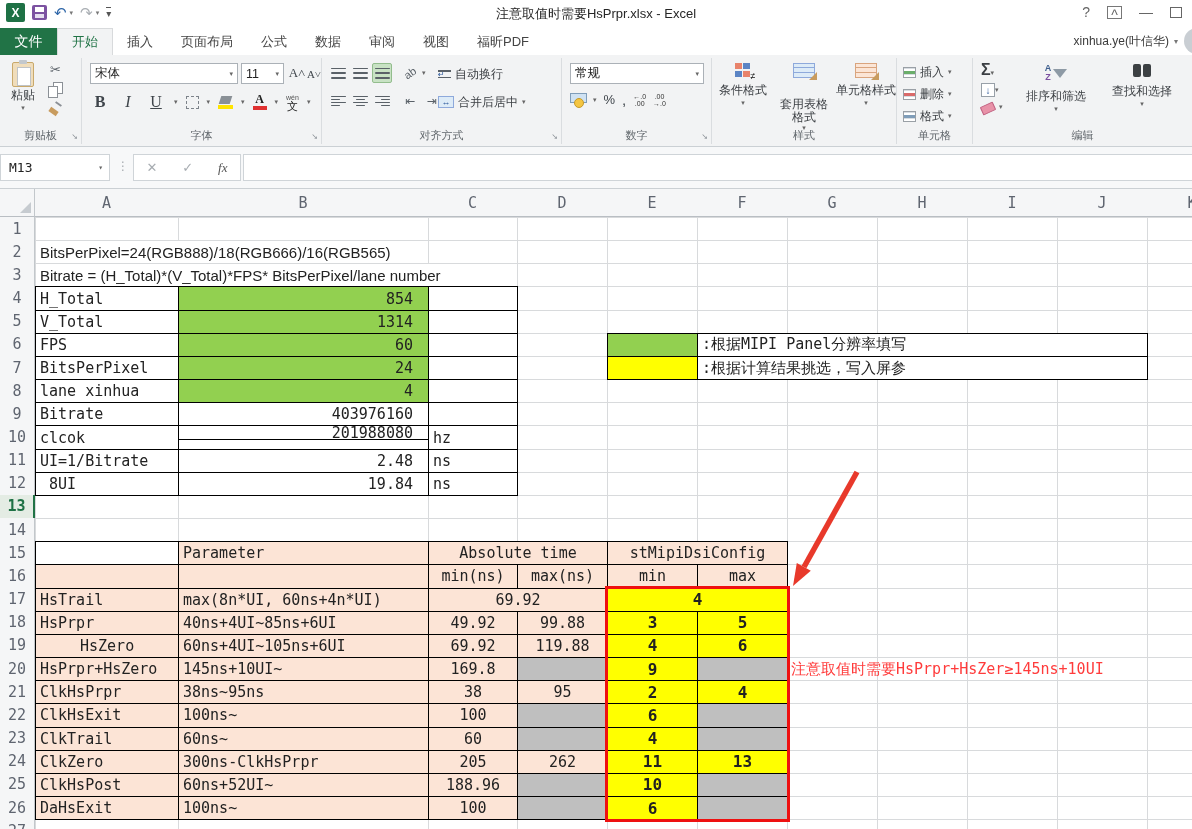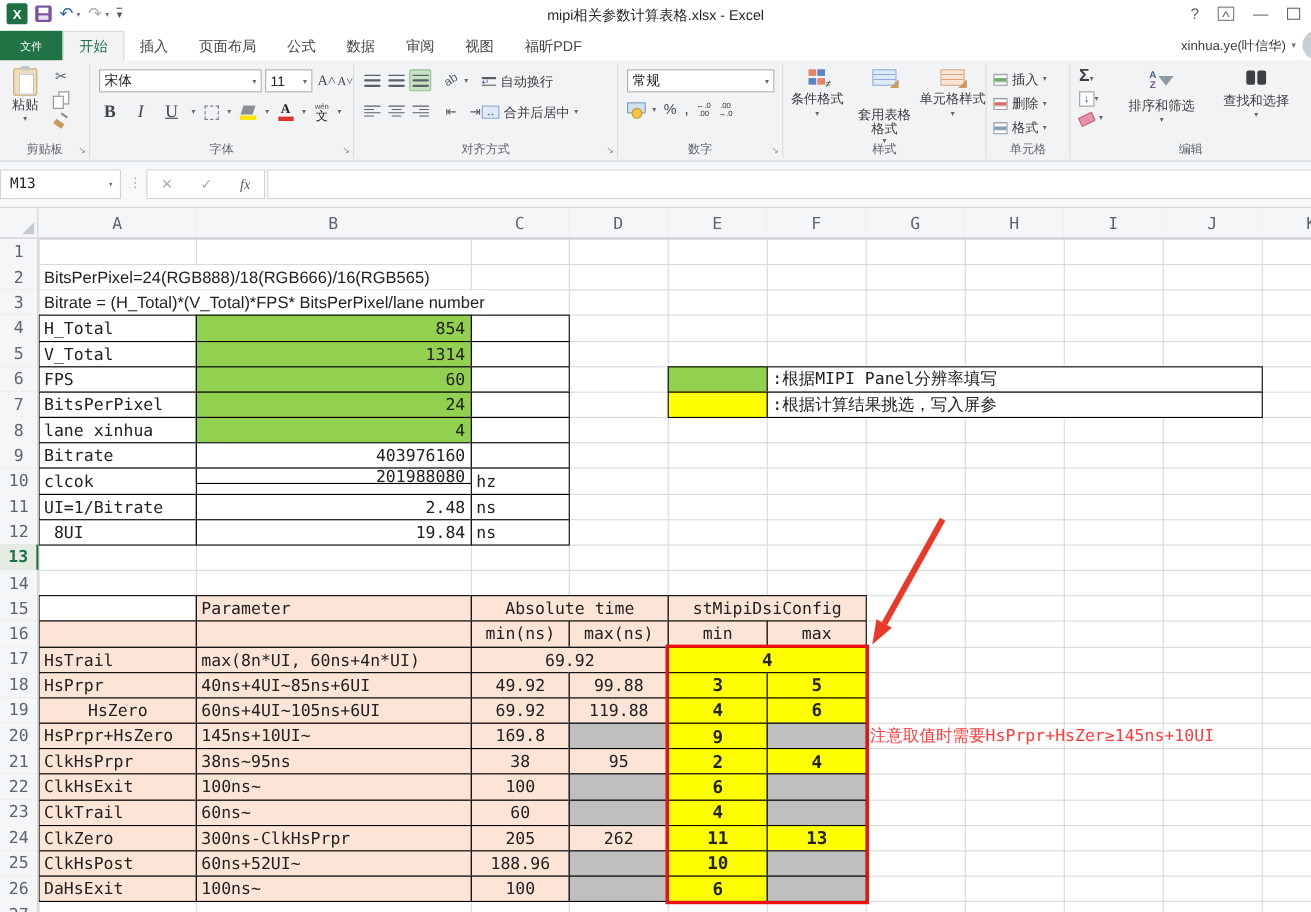--- a/index.html
+++ b/index.html
@@ -21,21 +21,21 @@
 .mini-caret{font-size:7px;color:#777;margin-left:-4px}
 .qat-more{font-size:10px;color:#555;border-top:1px solid #555;line-height:9px;padding-top:1px}
 .wtitle{position:absolute;left:50%;top:5px;transform:translateX(-50%);font-size:13px;color:#262626;white-space:nowrap}
 .winbtns{position:absolute;right:10px;top:4px;display:flex;gap:17px;align-items:center;color:#666}
 .winbtns span{font-size:14px;line-height:16px}
 .ribopt{width:15px;height:13px;border:1px solid #777;font-size:9px;text-align:center;line-height:11px}
 .restore-ic{width:12px;height:11px;border:1px solid #666}
 
 
 #tabrow{position:absolute;left:0;top:28px;width:100%;height:27px;background:#fff;display:flex}
-.tab-file{width:57px;height:27px;background:#217346;color:#fff;font-size:10px;
+.tab-file{width:57px;height:27px;background:#217346;color:#fff;font-size:14px;
   display:flex;align-items:center;justify-content:center}
 .tab{height:27px;padding:0 14px;font-size:13px;color:#444;display:flex;align-items:center}
 .tab.active{background:#F2F3F4;color:#217346;border:1px solid #D8DADC;border-bottom:none}
 .userchip{position:absolute;right:14px;top:33px;display:flex;align-items:center;gap:5px;font-size:12px;color:#3b3b3b}
 .userchip .caret{font-size:8px;color:#777}
 .avatar{position:absolute;right:-18px;top:28px;width:26px;height:26px;border-radius:50%;background:#C9CED3}
 
 
 #ribbon{position:absolute;left:0;top:55px;width:100%;height:92px;background:#F2F3F4;border-bottom:1px solid #CBD0D4}
 .rg{position:absolute;top:3px;height:86px;border-right:1px solid #DADDE0}
@@ -111,21 +111,21 @@
 .vline,.hline{position:absolute;background:#D8DADC;z-index:1}
 .chdr,.rhdr,.corner{position:absolute;background:#F5F6F7;color:#5F6570;font-size:15px;display:flex;align-items:center;justify-content:center;z-index:5;font-family:"DejaVu Sans Mono","Liberation Mono",monospace}
 .chdr{border-right:1px solid #D3D6D9;border-bottom:1px solid #B9BEC3}
 .rhdr{border-bottom:1px solid #D3D6D9;border-right:1px solid #C2C7CB}
 .rhdr.sel{background:#E4ECE4;color:#1E7145;font-weight:bold;border-right:2px solid #217346}
 .corner{border-right:1px solid #C2C7CB;border-bottom:1px solid #B9BEC3}
 .corner::after{content:"";position:absolute;right:3px;bottom:3px;width:0;height:0;border-left:11px solid transparent;border-bottom:11px solid #C6CBD0}
 .bcell{position:absolute;border:1px solid #000;font-size:15px;display:flex;align-items:center;white-space:nowrap;overflow:hidden;z-index:2;background:#fff}
 .bcell.left{padding-left:4px;justify-content:flex-start}
 .bcell.ctr{justify-content:center}
-.bcell.rt{justify-content:flex-end;padding-right:5px}
+.bcell.rt{justify-content:flex-end;padding-right:15px}
 .green{background:#92D050}.yellow{background:#FFFF00}.peach{background:#FCE4D6}.grayc{background:#BFBFBF}
 .cfgnum{font-weight:bold;font-size:16px}
 .freecell{position:absolute;display:flex;align-items:center;background:#fff;padding:0 3px;font-size:15px;white-space:nowrap;z-index:2}
 .redbox{position:absolute;border:3px solid #EE1111;z-index:4;pointer-events:none}
 .anno{position:absolute;display:flex;align-items:center;color:#FF3B3B;font-size:15px;white-space:nowrap;z-index:4}
 #arrow-svg{position:absolute;left:0;top:0;z-index:6;pointer-events:none}
 </style>
 </head>
 <body>
 
@@ -134,21 +134,21 @@
   <div id="titlebar">
     <div class="qat">
       <div class="xl-logo">X</div>
       <div class="ic-save"></div>
       <span class="undo">↶</span>
         <span class="mini-caret">▾</span>
       <span class="redo">↷</span>
         <span class="mini-caret">▾</span>
       <span class="qat-more">▾</span>
     </div>
-    <div class="wtitle">mipi相关参数计算表格.xlsx - Excel</div>
+    <div class="wtitle">注意取值时需要HsPrpr.xlsx - Excel</div>
     <div class="winbtns">
       <span>?</span>
       <span class="ribopt">^</span>
       <span>—</span>
       <span class="restore-ic"></span>
     </div>
   </div>
 
   <div id="tabrow">
     <div class="tab-file">文件</div>

